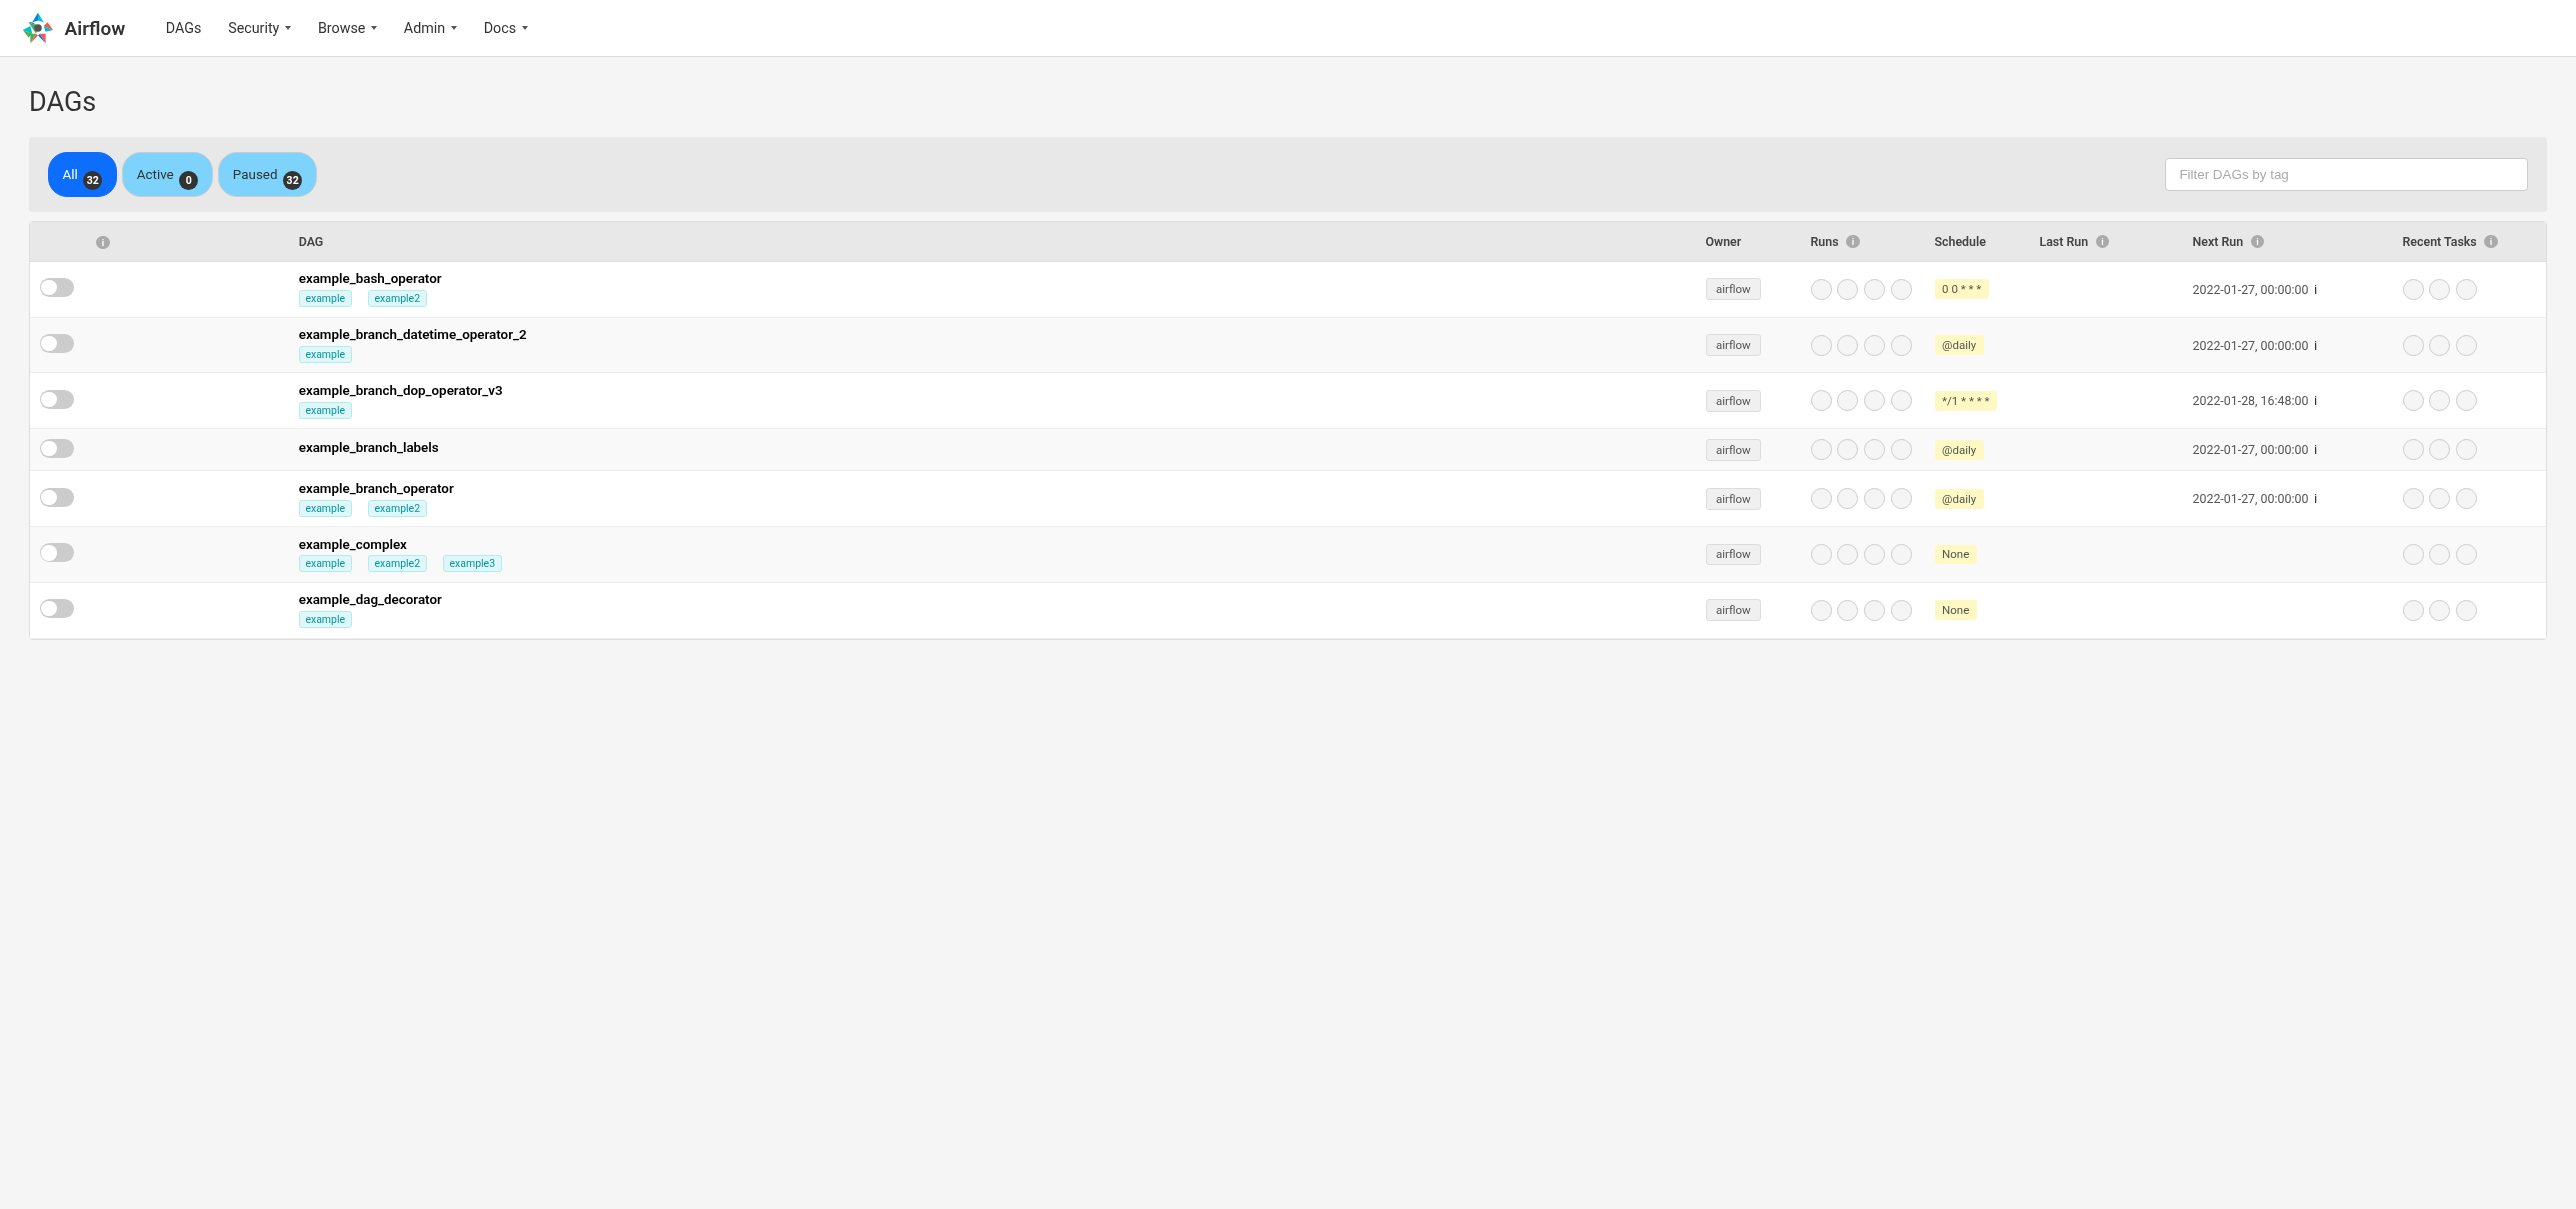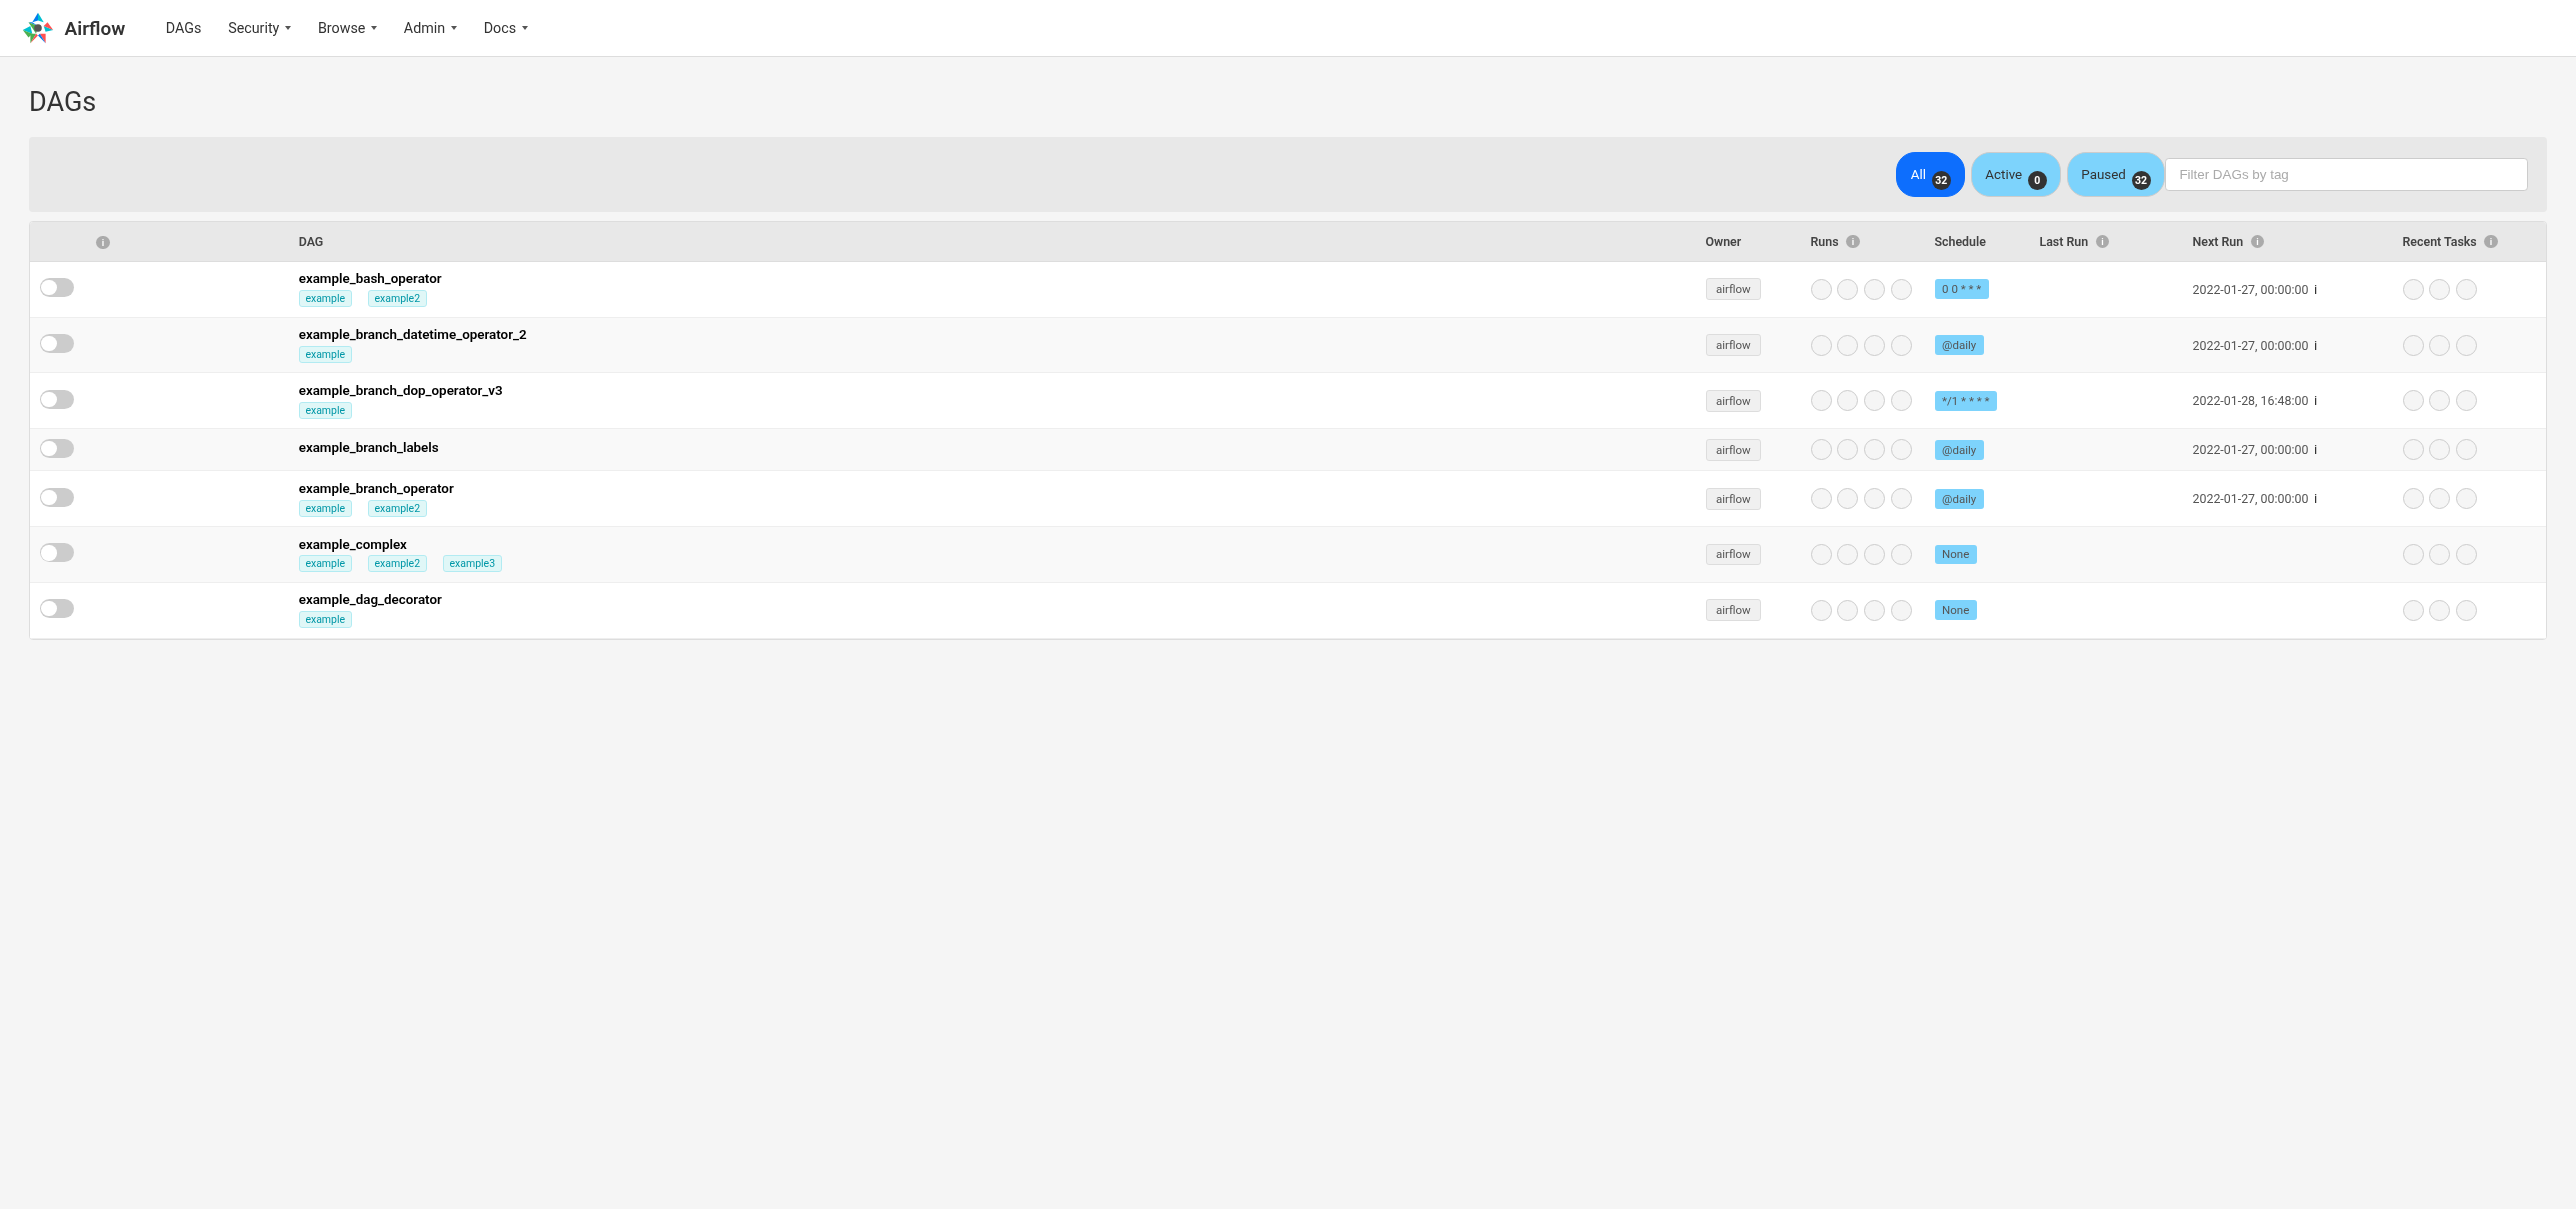--- a/index.html
+++ b/index.html
@@ -65,21 +65,21 @@
       margin-bottom: 19px;
     }
 
     
     .filter-bar {
       background: #e8e8e8;
       padding: 15.3px 19px;
       border-radius: 3.8px;
       display: flex;
       align-items: center;
-      justify-content: flex-end;
+      justify-content: space-between;
       margin-bottom: 9.5px;
     }
     .filter-tabs {
       display: flex;
       gap: 5.7px;
     }
     .filter-tab {
       display: flex;
       align-items: center;
       gap: 5.7px;
@@ -237,21 +237,21 @@
       width: 21px;
       height: 21px;
       border-radius: 50%;
       border: 1.4px solid #ccc;
       background: #f5f5f5;
       display: inline-block;
     }
 
     
     .schedule-badge {
-      background: #7dd3fc;
+      background: #fef9c3;
       border-radius: 2.9px;
       padding: 2.9px 7.6px;
       font-size: 11.5px;
       color: #555;
       display: inline-block;
     }
 
     
     .next-run-text {
       font-size: 12.4px;

